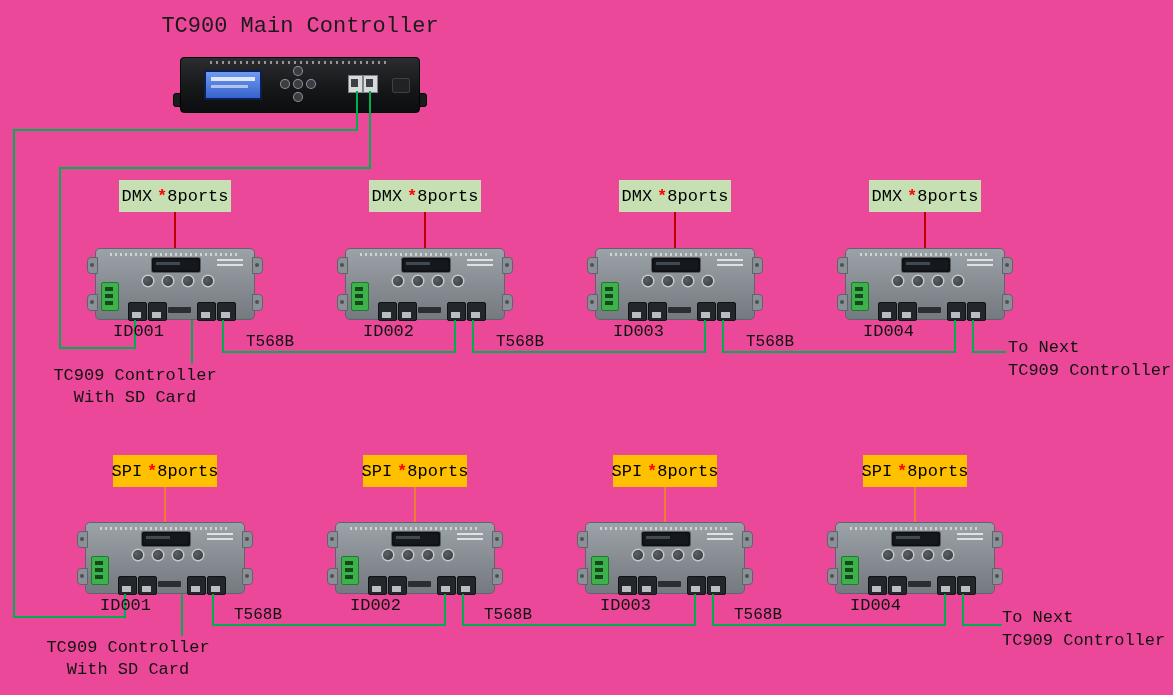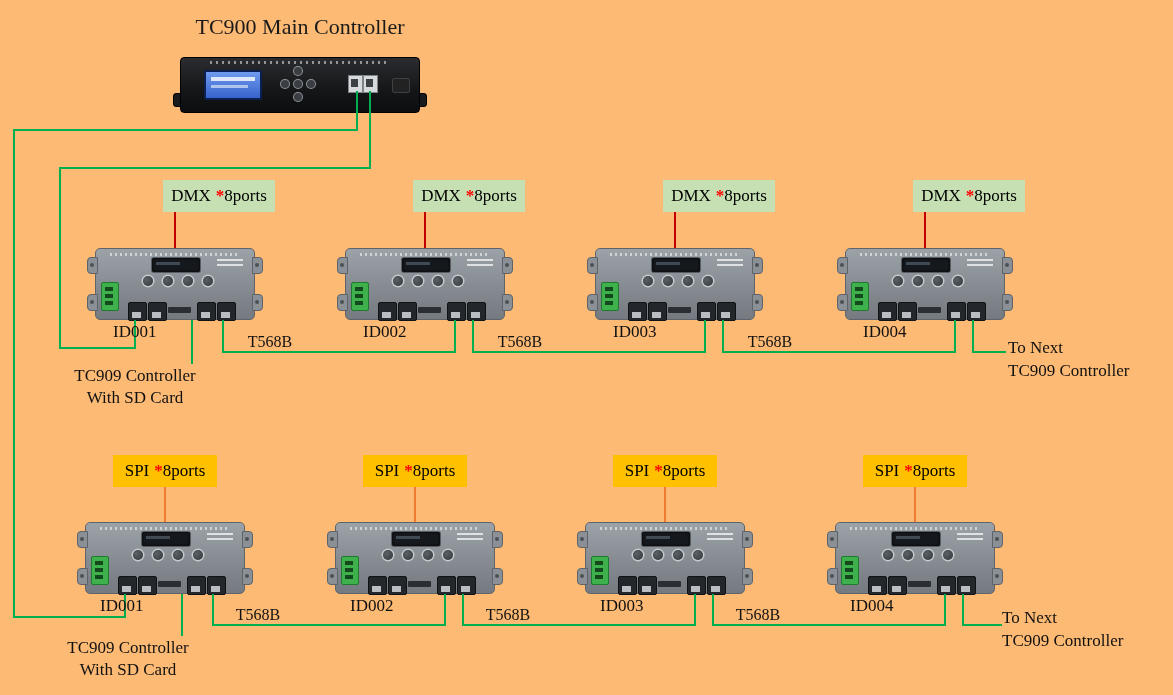--- a/index.html
+++ b/index.html
@@ -1,25 +1,25 @@
 <!DOCTYPE html>
 <html><head>
 <meta charset="utf-8">
 <style>
   html,body{margin:0;padding:0;background:#fff;}
-  .canvas{position:relative;width:1173px;height:695px;background:#fdba74;overflow:hidden;
-          font-family:Liberation Serif, serif;color:#111;}
+  .canvas{position:relative;width:1173px;height:695px;background:#ec4899;overflow:hidden;
+          font-family:Liberation Mono, monospace;color:#111;}
   .wires{position:absolute;left:0;top:0;z-index:3;pointer-events:none;}
   .title{position:absolute;left:150px;top:14px;width:300px;text-align:center;
          font-size:22px;color:#1a1a1a;z-index:4;}
 
   
   .port-label{position:absolute;height:32px;display:flex;align-items:center;justify-content:center;
               font-size:17px;color:#000;z-index:4;}
-  .port-label.dmx{width:112px;margin-left:44px;}
+  .port-label.dmx{width:112px;}
   .port-label.spi{width:104px;}
   .port-label .star{margin-left:5px;font-weight:bold;}
 
   
   .idlabel{position:absolute;width:80px;text-align:left;font-size:17px;z-index:4;}
   .cable{position:absolute;width:60px;text-align:center;font-size:16px;z-index:4;}
   .tonext{position:absolute;font-size:17px;line-height:23px;z-index:4;}
   .note{position:absolute;width:190px;text-align:center;font-size:17px;line-height:22px;z-index:4;}
 
   

